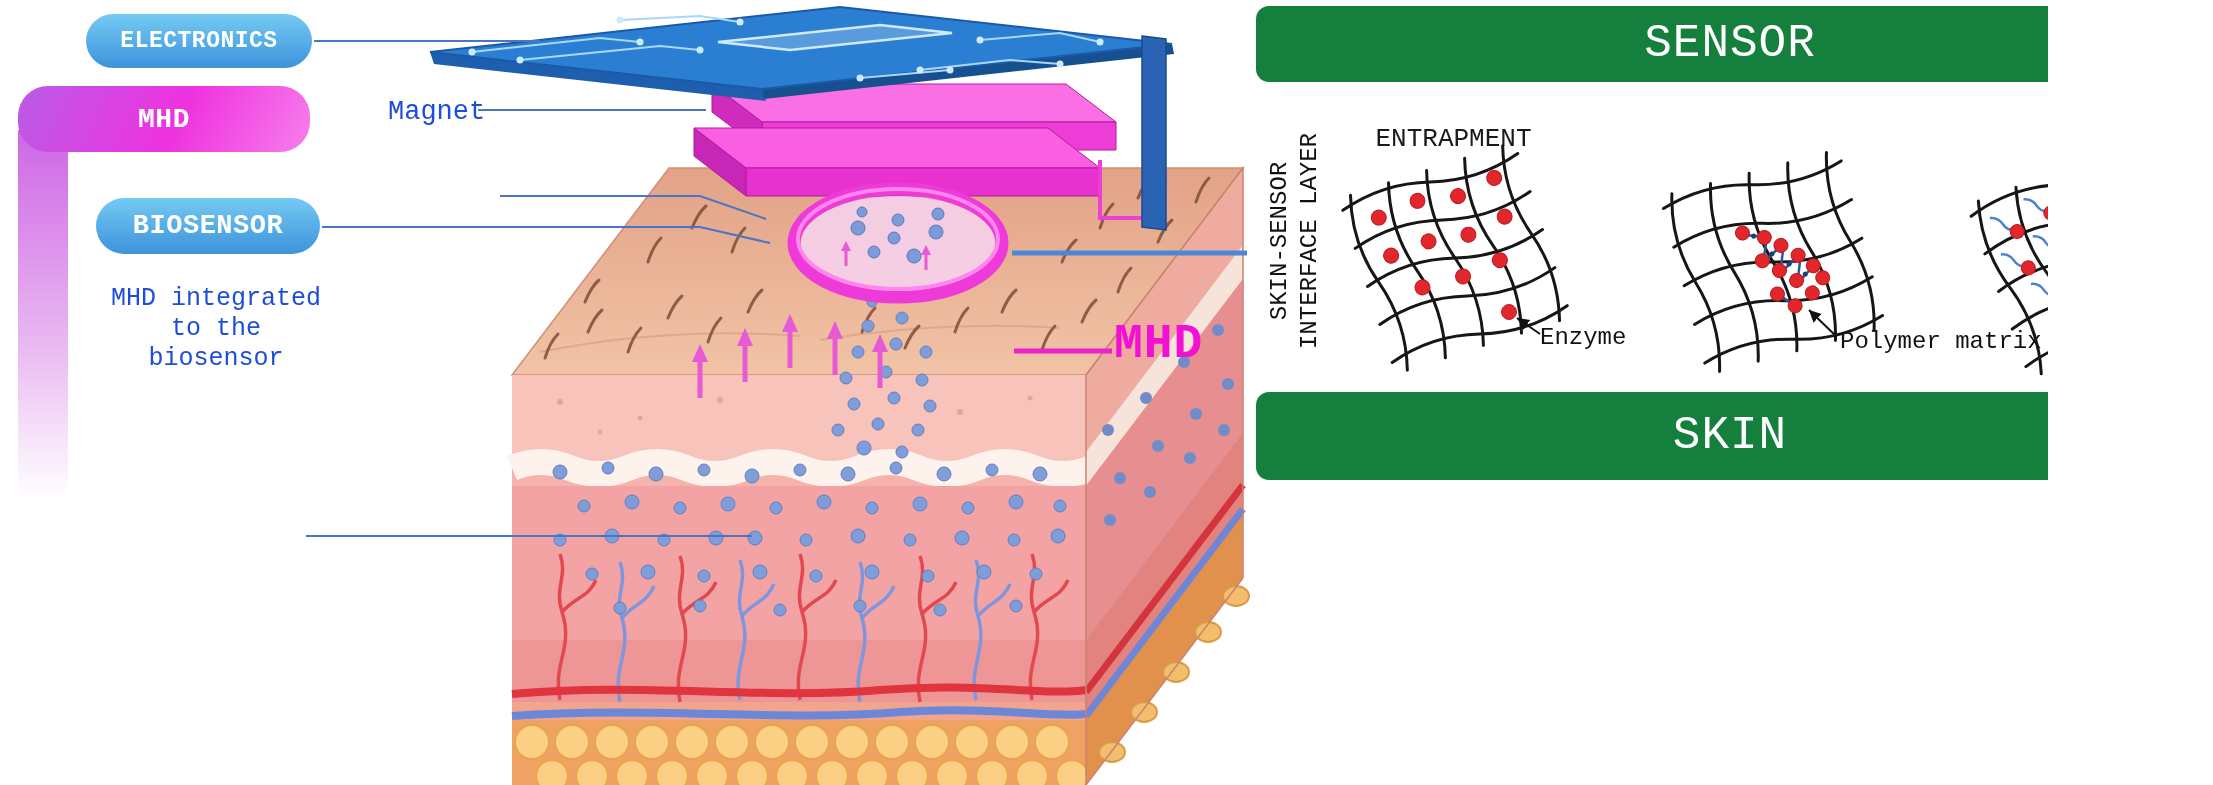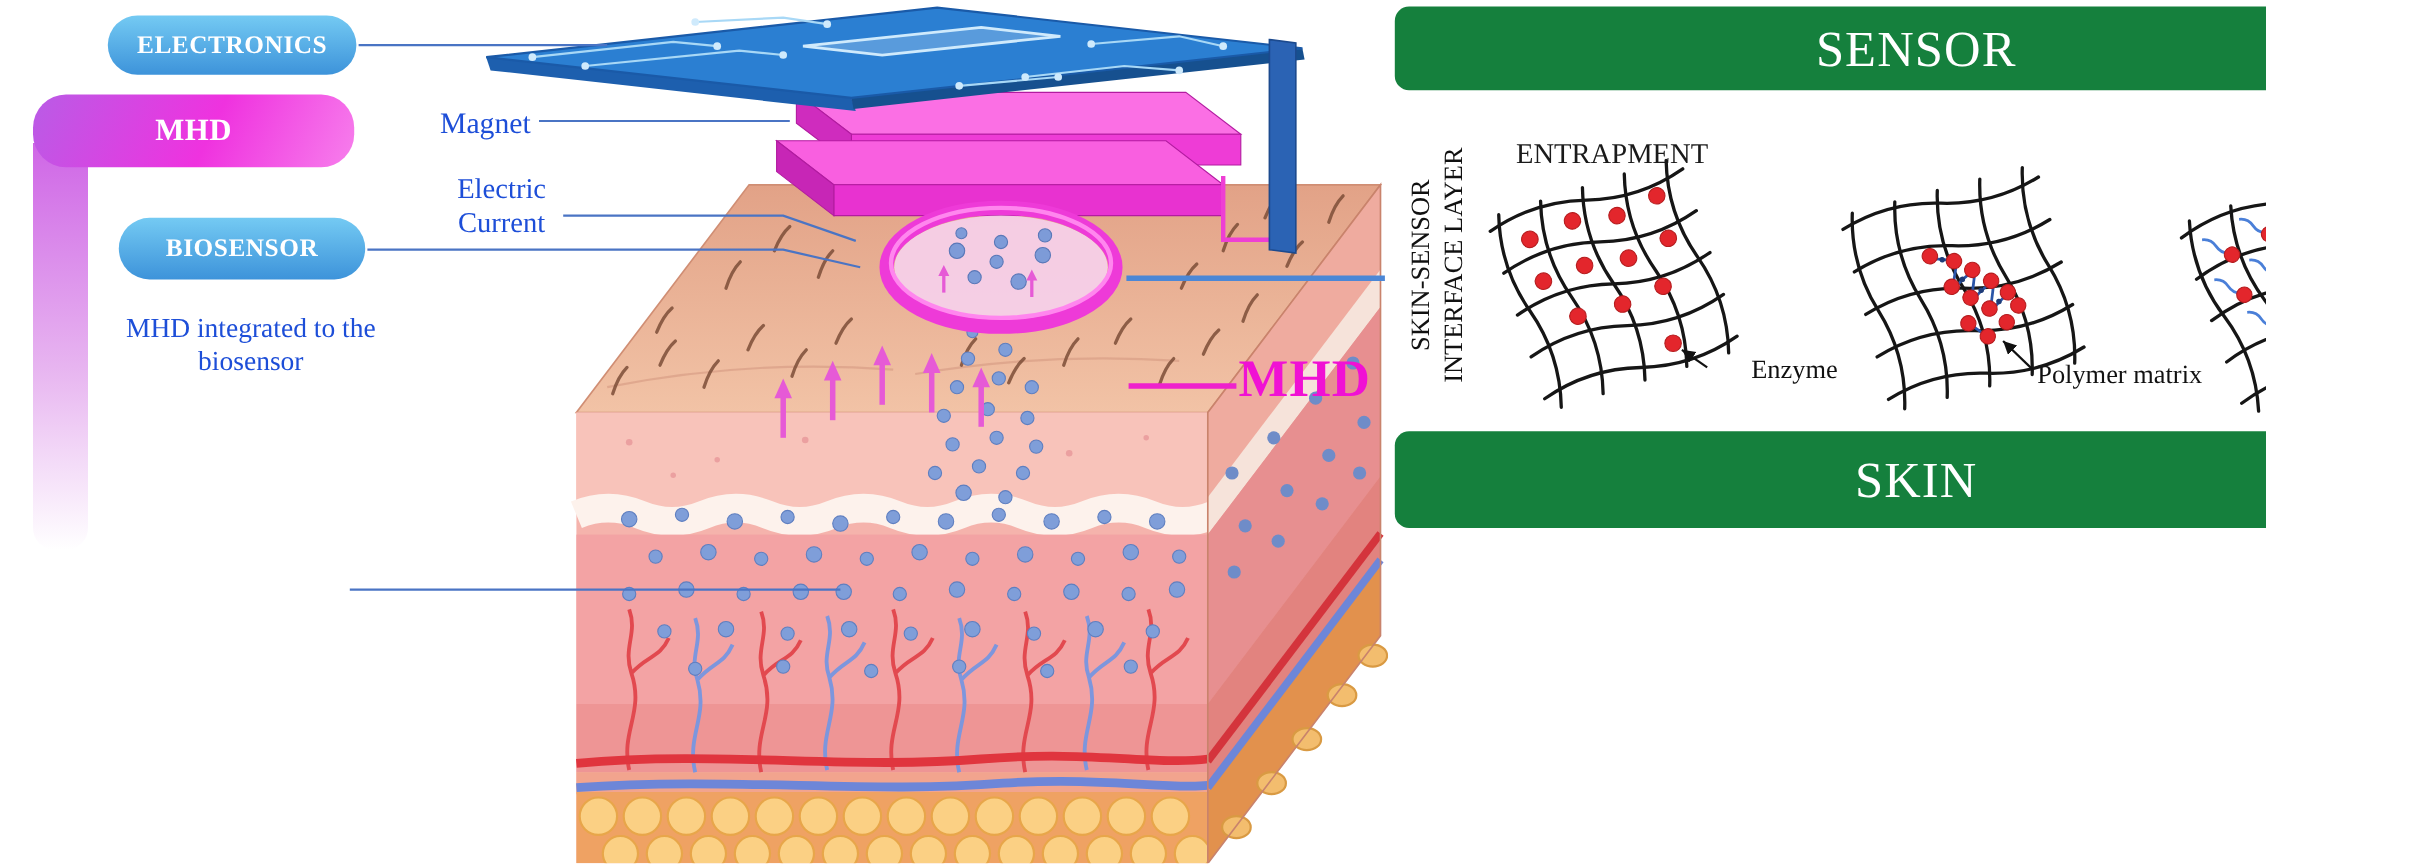--- a/index.html
+++ b/index.html
@@ -1,17 +1,17 @@
 <!DOCTYPE html>
 <html><head>
 <meta charset="utf-8">
 <style>
   html,body{margin:0;padding:0;background:#fff;}
   .canvas{position:relative;width:2048px;height:785px;background:#ffffff;overflow:hidden;
-          font-family:Liberation Serif, serif;margin-left:12px;}
+          font-family:Liberation Mono, monospace;}
   .abs{position:absolute;}
   .pill{position:absolute;display:flex;align-items:center;justify-content:center;
         color:#fff;font-weight:bold;letter-spacing:.5px;}
   .pill-blue{background:linear-gradient(180deg,#74caf3,#3d93da);}
   .pill-mhd{background:linear-gradient(115deg,#b95ce6,#ef32df 55%,#f77fec);}
   .mhd-tail{position:absolute;background:linear-gradient(180deg,#cf66e6,#e7b4f0 55%,rgba(255,255,255,0));
             border-radius:0 0 20px 20px;}
   .mag{color:#1d4ed8;}
   .lbl{position:absolute;line-height:1.2;}
   .bar{position:absolute;background:#15803d;color:#fff;display:flex;align-items:center;
@@ -330,38 +330,37 @@
   </svg>
 
   <div class="mhd-tail" style="left:18px;top:130px;width:50px;height:370px"></div>
 
   <div class="pill pill-blue" style="left:86px;top:14px;width:226px;height:54px;border-radius:27px;font-size:23px">ELECTRONICS</div>
 
   <div class="pill pill-mhd" style="left:18px;top:86px;width:292px;height:66px;border-radius:30px;font-size:28px">MHD</div>
 
   <div class="lbl mag" style="left:388px;top:96px;font-size:27px">Magnet</div>
 
-  <div class="lbl mag" style="left:388px;top:156px;width:112px;text-align:center;font-size:26px">Electric Current</div>
-
-  <div class="pill pill-blue" style="left:96px;top:198px;width:224px;height:56px;border-radius:28px;font-size:23px">BIOSENSOR</div>
+
+  <div class="pill pill-blue" style="left:96px;top:198px;width:224px;height:56px;border-radius:28px;font-size:27px">BIOSENSOR</div>
 
   <div class="lbl mag" style="left:98px;top:284px;width:236px;text-align:center;font-size:25px">MHD integrated to the biosensor</div>
 
 
   <div class="lbl" style="left:1114px;top:316px;font-size:48px;font-weight:bold;color:#f011d4;letter-spacing:1px">MHD</div>
 
   <div class="bar" style="left:1256px;top:6px;width:948px;height:76px">SENSOR</div>
 
   <div class="bar" style="left:1256px;top:392px;width:948px;height:88px">SKIN</div>
 
   <div class="lbl vertical" style="left:1185px;top:206px;width:230px;height:70px">SKIN-SENSOR INTERFACE LAYER</div>
 
   <div class="mtitle" style="left:1356px;top:124px;width:195px">ENTRAPMENT</div>
 
-  <div class="ann" style="left:1580px;top:324px">Enzyme</div>
+  <div class="ann" style="left:1540px;top:324px">Enzyme</div>
   <div class="ann" style="left:1840px;top:328px">Polymer matrix</div>
 
   <svg class="abs" style="left:1253px;top:90px" width="960" height="300" viewBox="0 0 960 300">
     <defs>
       <g id="meshgrid" stroke="#161616" stroke-width="3" fill="none" stroke-linecap="round">
         <path d="M0,-12 q-14,46 0,92 q14,46 0,92"></path>
         <path d="M40,-12 q-14,46 0,92 q14,46 0,92"></path>
         <path d="M80,-12 q-14,46 0,92 q14,46 0,92"></path>
         <path d="M120,-12 q-14,46 0,92 q14,46 0,92"></path>
         <path d="M160,-12 q-14,46 0,92 q14,46 0,92"></path>

